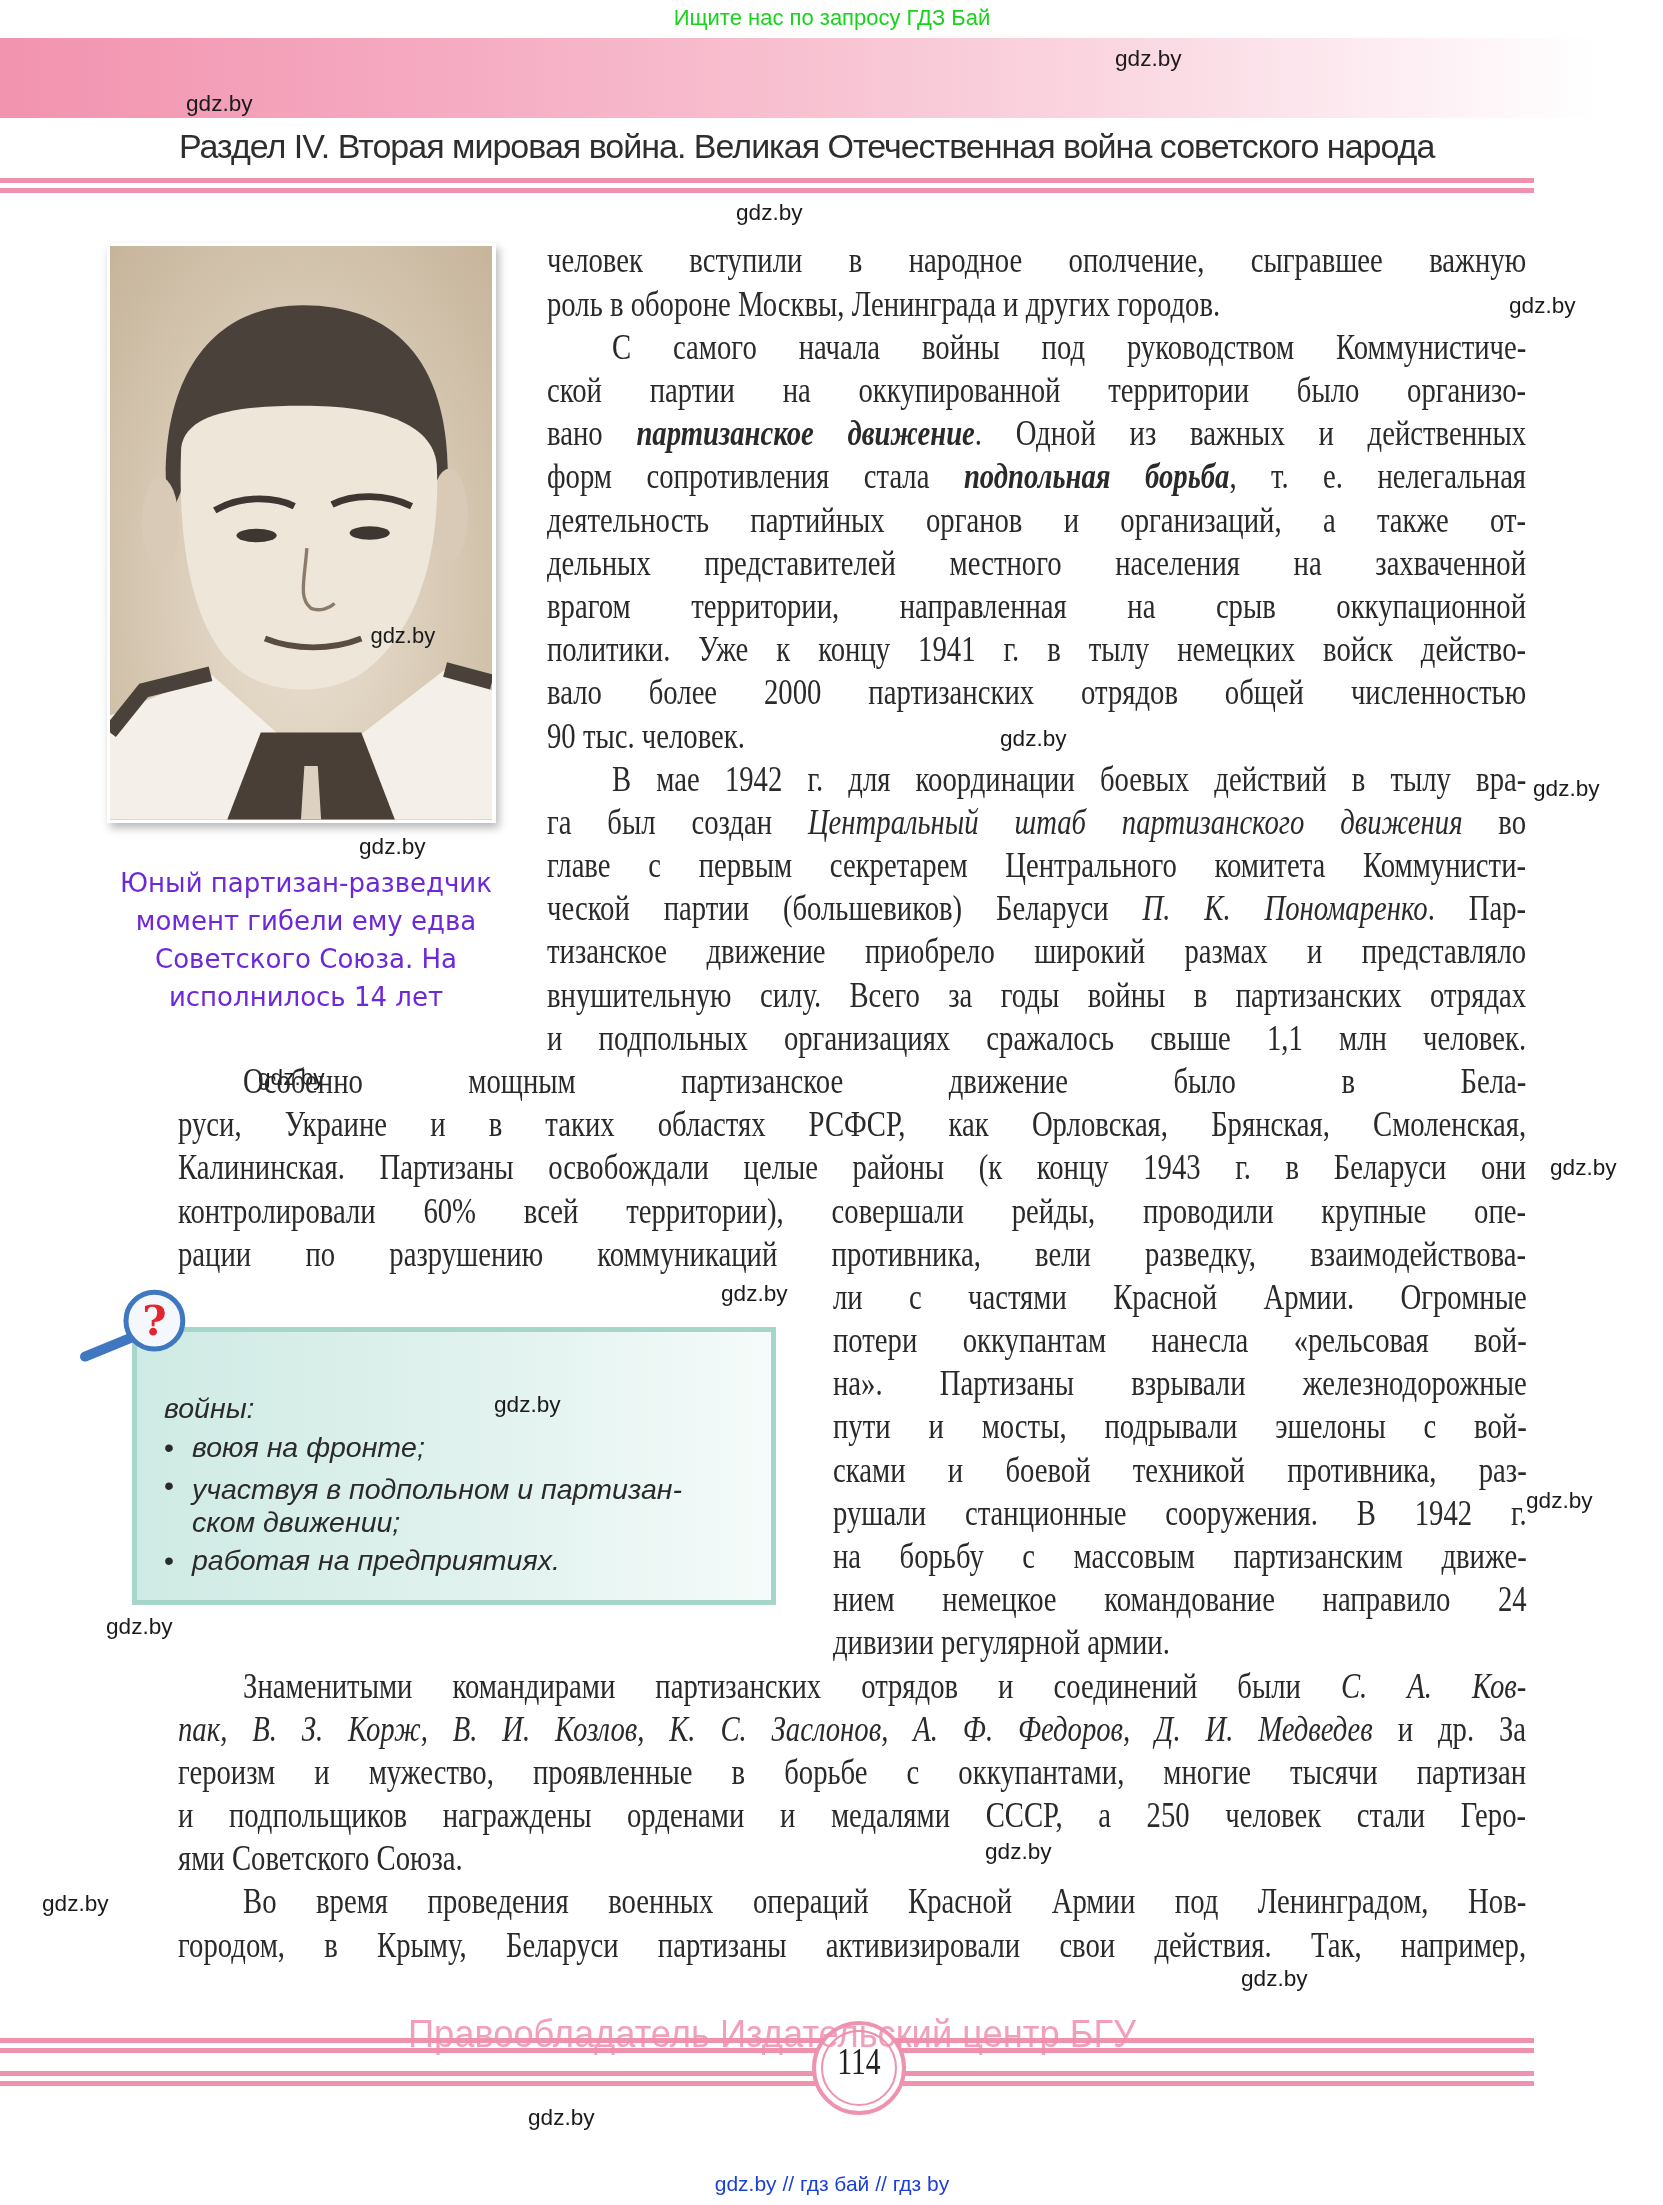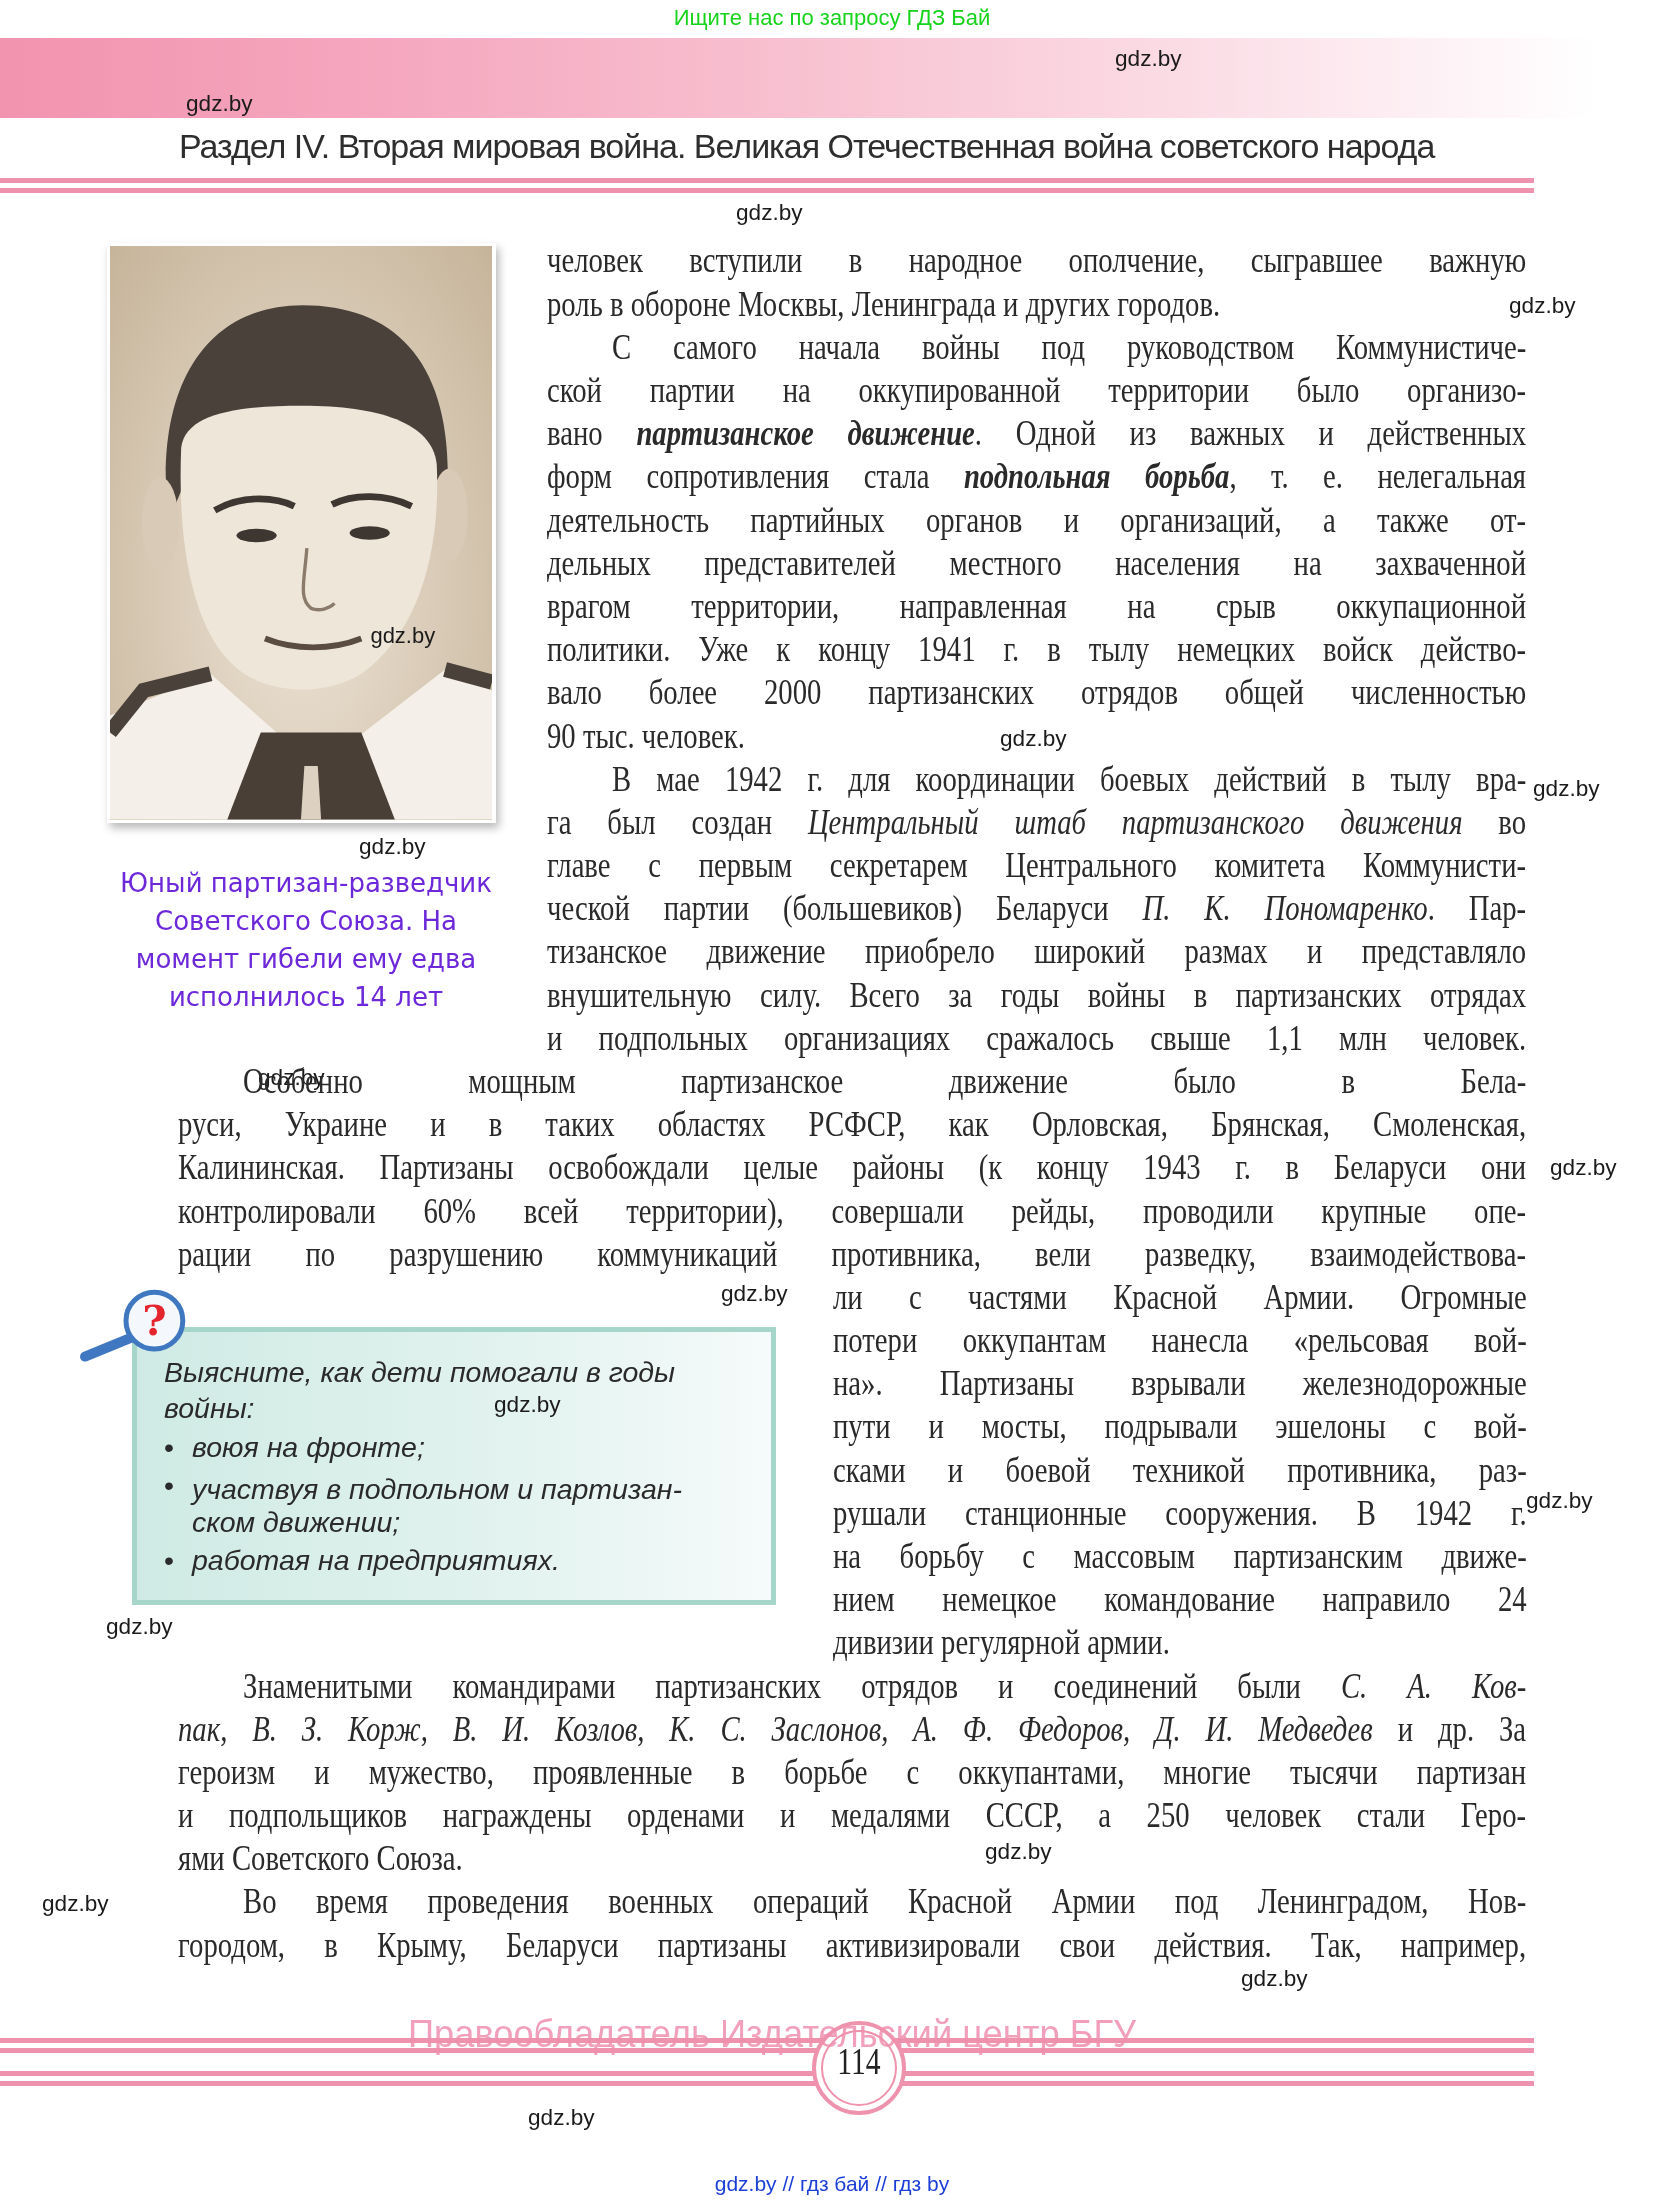--- a/index.html
+++ b/index.html
@@ -91,22 +91,22 @@
       <path d="M180 580 L300 580 L340 684 L140 684 Z" fill="#4a3f36"></path>
       <path d="M232 620 L248 620 L252 684 L228 684 Z" fill="#ddd2c2"></path>
     </svg>
     <div class="abs wm" style="left:260px;top:377px;font-size:22px;">gdz.by</div>
   </div>
 </div>
 <div class="abs wm" style="left:359px;top:834px;">gdz.by</div>
 
 <div class="abs caption">
   <div>Юный партизан-разведчик</div>
+  <div>момент гибели ему едва</div>
   <div>Советского Союза. На</div>
-  <div>момент гибели ему едва</div>
   <div>исполнилось 14 лет</div>
 </div>
 <div class="abs wm" style="left:258px;top:1065px;">gdz.by</div>
 
 <div id="body-text">
     <div class="body-line jl" style="left: 547px; top: 241px; width: 1194px; transform: scaleX(0.82);">человек вступили в народное ополчение, сыгравшее важную</div>
     <div class="body-line" style="left: 547px; top: 285px; width: 1194px; transform: scaleX(0.82);">роль в обороне Москвы, Ленинграда и других городов.</div>
     <div class="body-line jl" style="left: 612px; top: 328px; width: 1115px; transform: scaleX(0.82);">С самого начала войны под руководством Коммунистиче-</div>
     <div class="body-line jl" style="left: 547px; top: 371px; width: 1194px; transform: scaleX(0.82);">ской партии на оккупированной территории было организо-</div>
     <div class="body-line jl" style="left: 547px; top: 414px; width: 1194px; transform: scaleX(0.82);"><span>вано </span><span style="font-style: italic; font-weight: bold;">партизанское движение</span><span>. Одной из важных и действенных</span></div>
@@ -153,21 +153,20 @@
 <div class="abs wm" style="left:1550px;top:1155px;">gdz.by</div>
 <div class="abs wm" style="left:721px;top:1281px;">gdz.by</div>
 <div class="abs wm" style="left:1526px;top:1488px;">gdz.by</div>
 <div class="abs wm" style="left:106px;top:1614px;">gdz.by</div>
 <div class="abs wm" style="left:985px;top:1839px;">gdz.by</div>
 <div class="abs wm" style="left:42px;top:1891px;">gdz.by</div>
 <div class="abs wm" style="left:1241px;top:1966px;">gdz.by</div>
 <div class="abs wm" style="left:528px;top:2105px;">gdz.by</div>
 
 <div class="abs qbox">
-  <div class="abs qtext" style="left:27px;top:23.5px;">Выясните, как дети помогали в годы</div>
   <div class="abs qtext" style="left:27px;top:60px;">войны:</div>
   <div class="abs wm" style="left:357px;top:60px;">gdz.by</div>
 
   <div class="abs qtext" style="left:27px;top:99px;font-style:normal;">•</div>
   <div class="abs qtext" style="left:55px;top:99px;">воюя на фронте;</div>
 
   <div class="abs qtext" style="left:27px;top:137px;font-style:normal;">•</div>
   <div class="abs qtext" style="left:55px;top:141px;">участвуя в подпольном и партизан-</div>
   <div class="abs qtext" style="left:55px;top:174px;">ском движении;</div>
 

